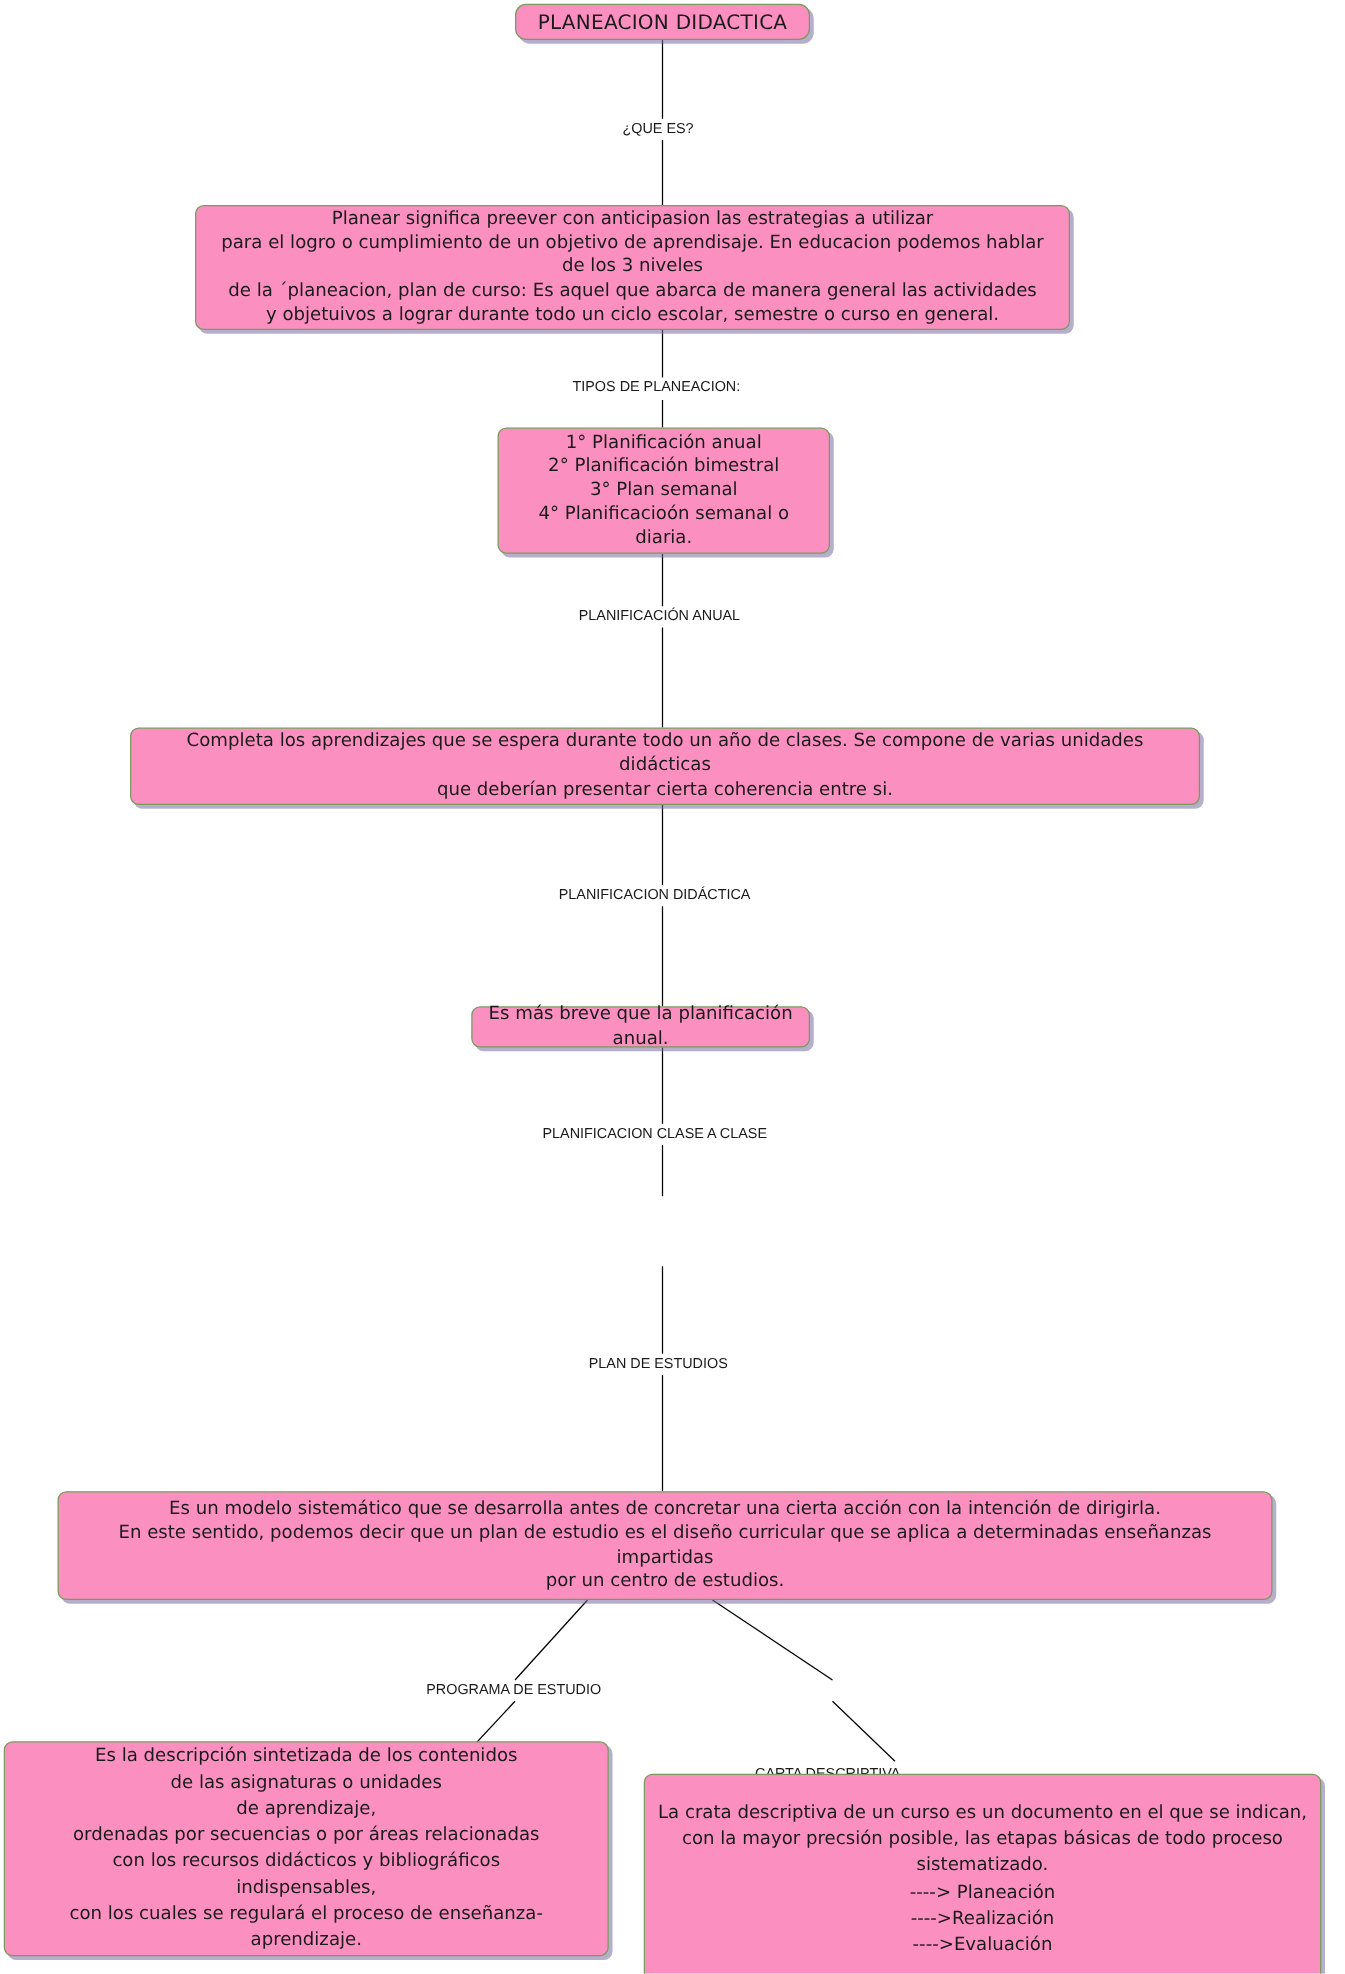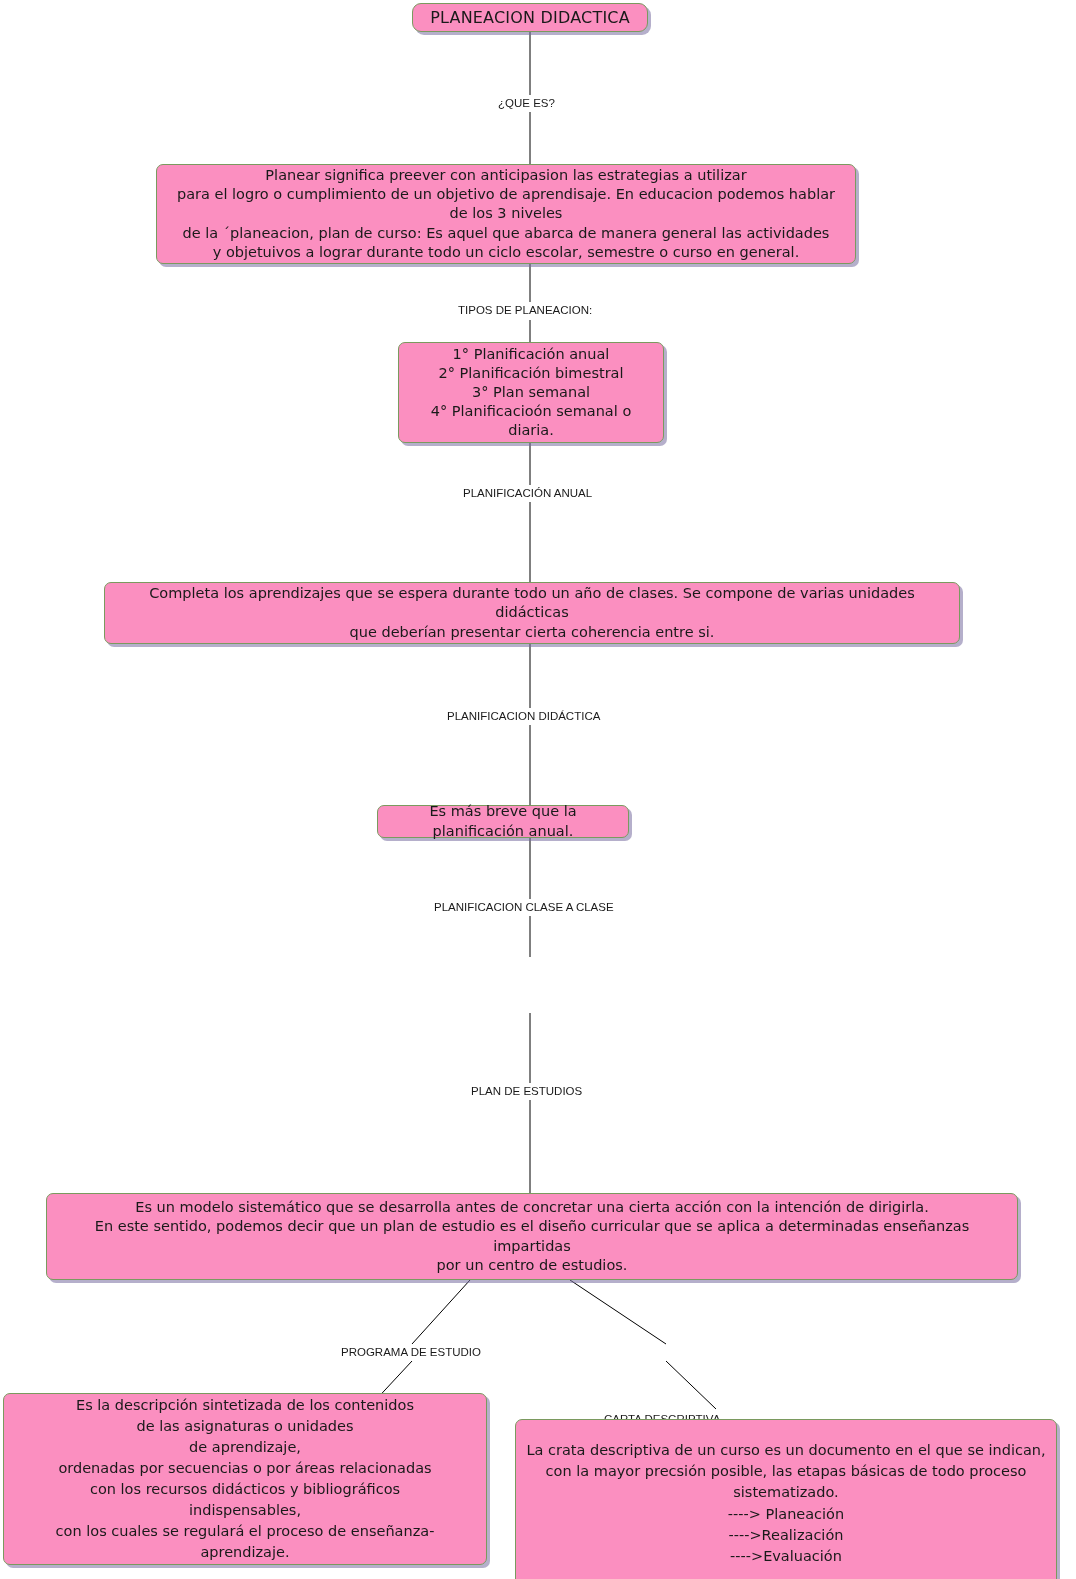--- a/index.html
+++ b/index.html
@@ -100,21 +100,21 @@
 3° Plan semanal
 4° Planificacioón semanal o diaria.</div>
 
   <div class="edge-label" style="left:459px; top:486px;">PLANIFICACIÓN ANUAL</div>
 
   <div class="node" style="left:104px; top:582px; width:856px; height:62px;">Completa los aprendizajes que se espera durante todo un año de clases. Se compone de varias unidades didácticas
 que deberían presentar cierta coherencia entre si.</div>
 
   <div class="edge-label" style="left:443px; top:709px;text-align:right;">PLANIFICACION DIDÁCTICA</div>
 
-  <div class="node" style="left:377px; top:805px; width:252px; height:33px;">Es más breve que la planificación anual.</div>
+  <div class="node" style="left:377px; top:805px; width:271px; height:33px;">Es más breve que la planificación anual.</div>
 
   <div class="edge-label" style="left:430px; top:900px;">PLANIFICACION CLASE A CLASE</div>
 
 
   <div class="edge-label" style="left:467px; top:1084px;">PLAN DE ESTUDIOS</div>
 
   <div class="node" style="left:46px; top:1193px; width:972px; height:87px;">Es un modelo sistemático que se desarrolla antes de concretar una cierta acción con la intención de dirigirla.
 En este sentido, podemos decir que un plan de estudio es el diseño curricular que se aplica a determinadas enseñanzas impartidas
 por un centro de estudios.</div>
 

